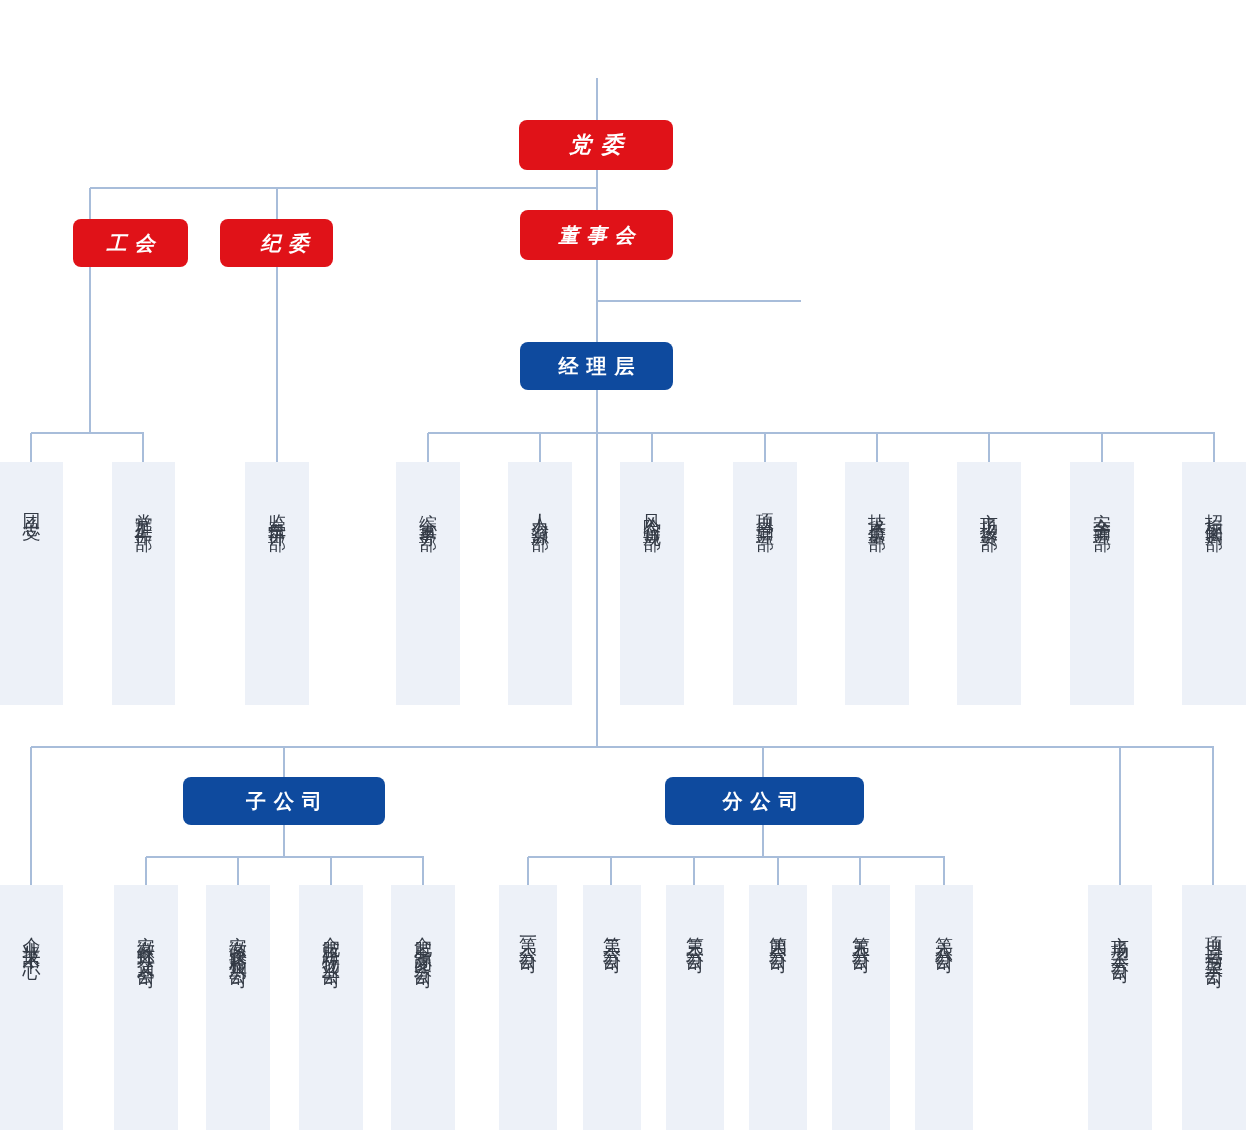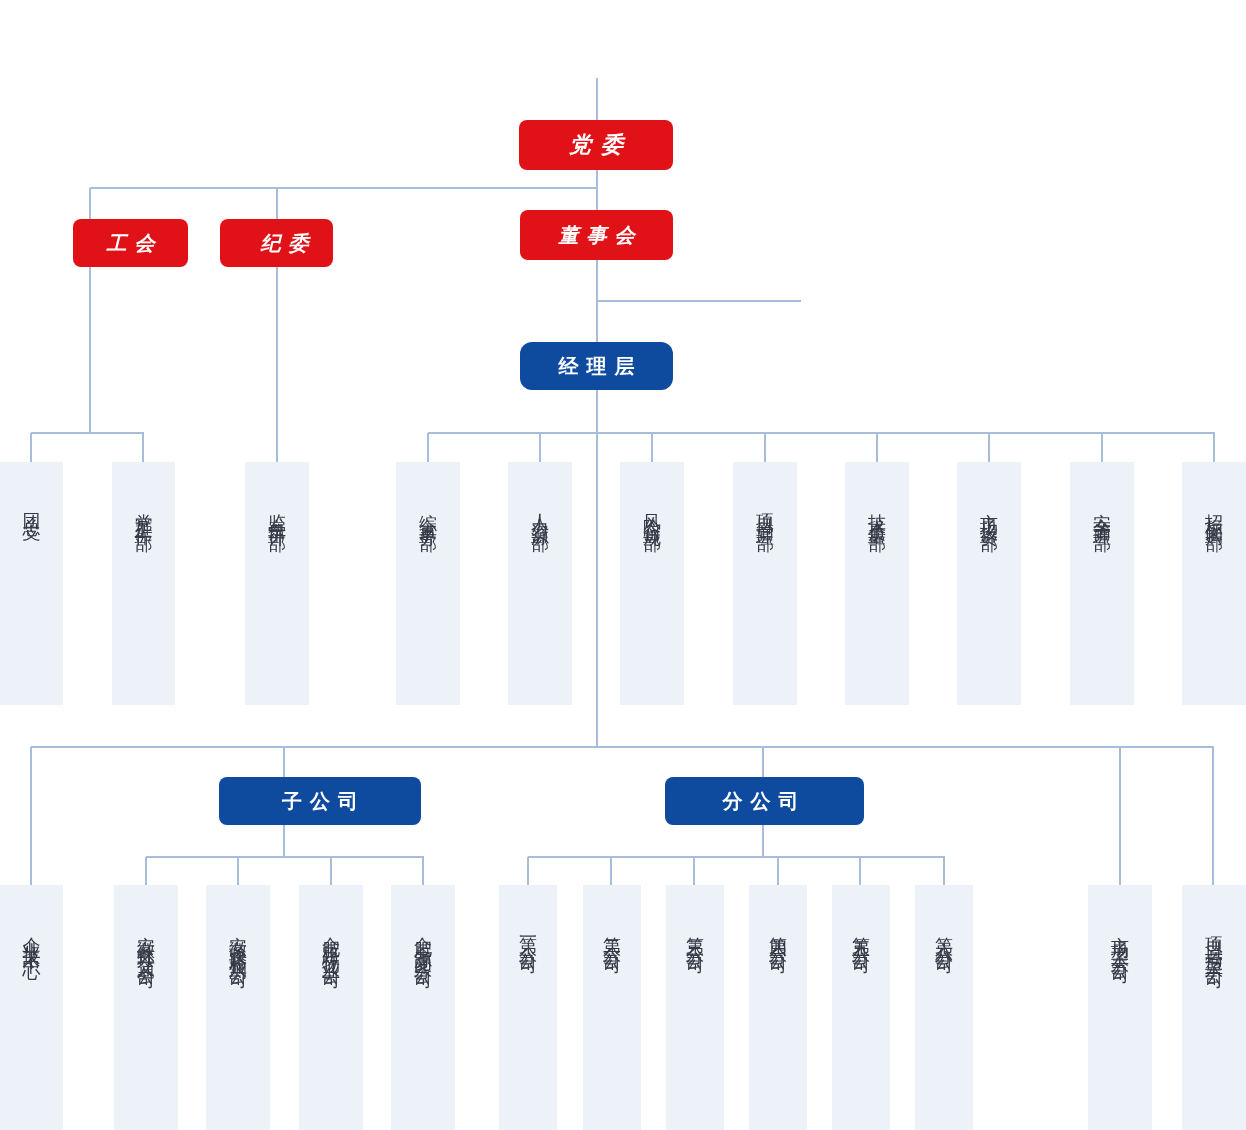--- a/index.html
+++ b/index.html
@@ -26,22 +26,22 @@
   .node.blue{background:var(--blue);border-radius:8px;}
   .node.red{background:var(--red);border-radius:8px;font-style:italic;}
   .node.light{background:var(--light);border-radius:4px;color:var(--dark);font-weight:500;}
 
   #node-root{left:347px;top:2px;width:500px;height:76px;border-radius:10px;font-size:24px;letter-spacing:2px;padding-left:2px;}
   #node-party{left:519px;top:120px;width:154px;height:50px;font-size:22px;letter-spacing:10px;padding-left:10px;}
   #node-union{left:33px;top:219px;width:115px;height:48px;font-size:20px;letter-spacing:8px;padding-left:8px;margin-left:40px;}
   #node-discipline{left:220px;top:219px;width:113px;height:48px;font-size:20px;letter-spacing:8px;padding-left:24px;}
   #node-board{left:520px;top:210px;width:153px;height:50px;font-size:20px;letter-spacing:8px;padding-left:8px;}
   #node-compliance{left:801px;top:276px;width:199px;height:47px;font-size:18px;letter-spacing:2px;padding-left:2px;}
-  #node-management{left:520px;top:342px;width:153px;height:48px;font-size:20px;letter-spacing:8px;padding-left:8px;border-radius:12px;}
-  #node-subsidiaries{left:183px;top:777px;width:202px;height:48px;font-size:20px;letter-spacing:8px;padding-left:8px;margin-left:36px;}
+  #node-management{left:520px;top:342px;width:153px;height:48px;font-size:20px;letter-spacing:8px;padding-left:8px;}
+  #node-subsidiaries{left:183px;top:777px;width:202px;height:48px;font-size:20px;letter-spacing:8px;padding-left:8px;}
   #node-branches{left:665px;top:777px;width:199px;height:48px;font-size:20px;letter-spacing:8px;}
 
   
   .vcol{
     position:absolute;background:var(--light);
     display:flex;justify-content:center;align-items:flex-start;
     padding-top:37px;box-sizing:border-box;
   }
   .vcol span{
     writing-mode:vertical-rl;text-orientation:upright;

